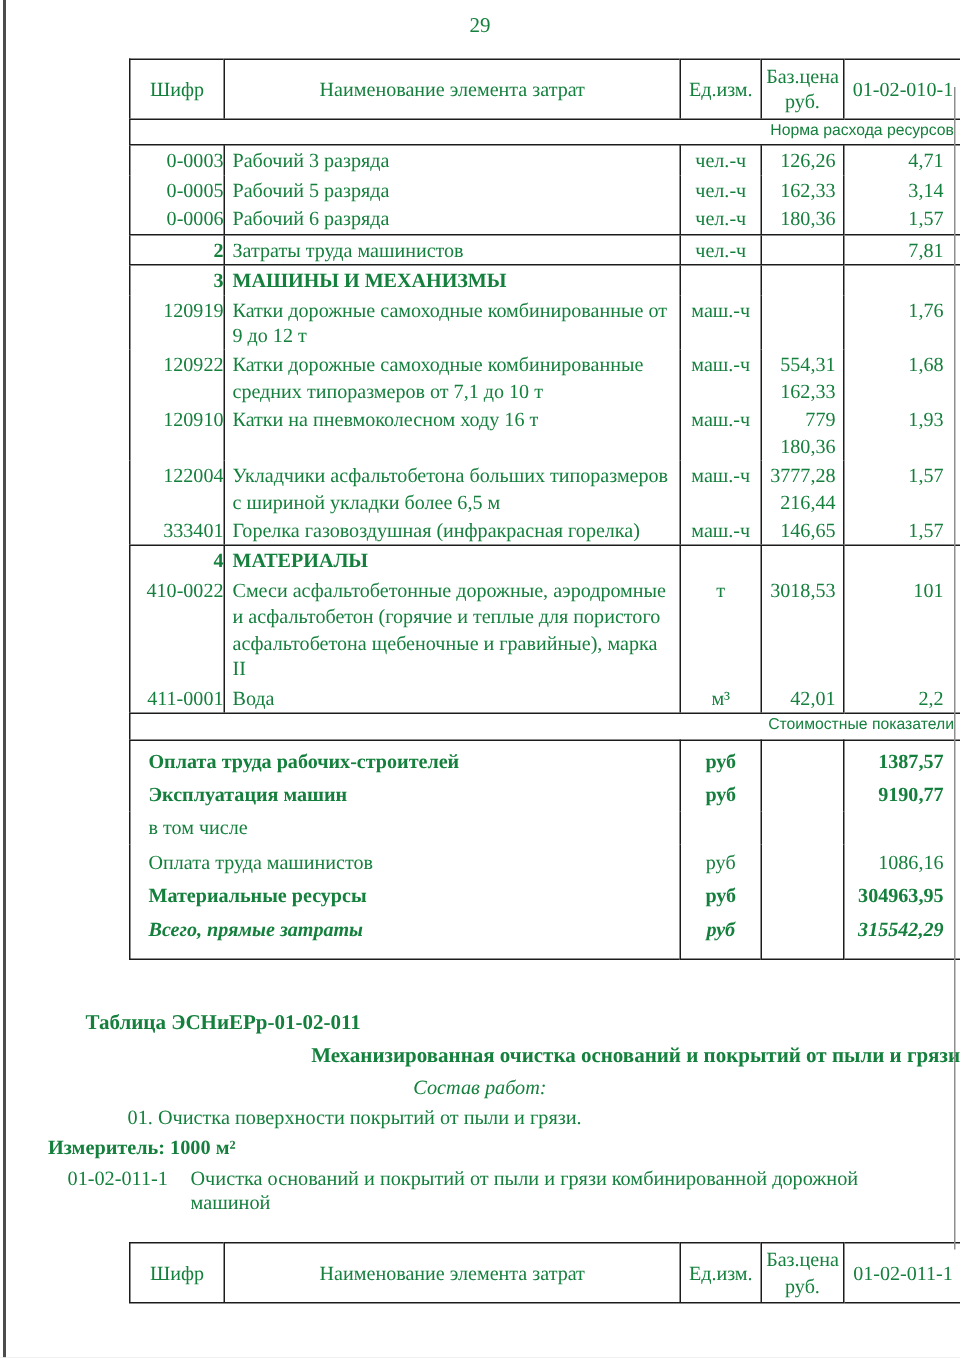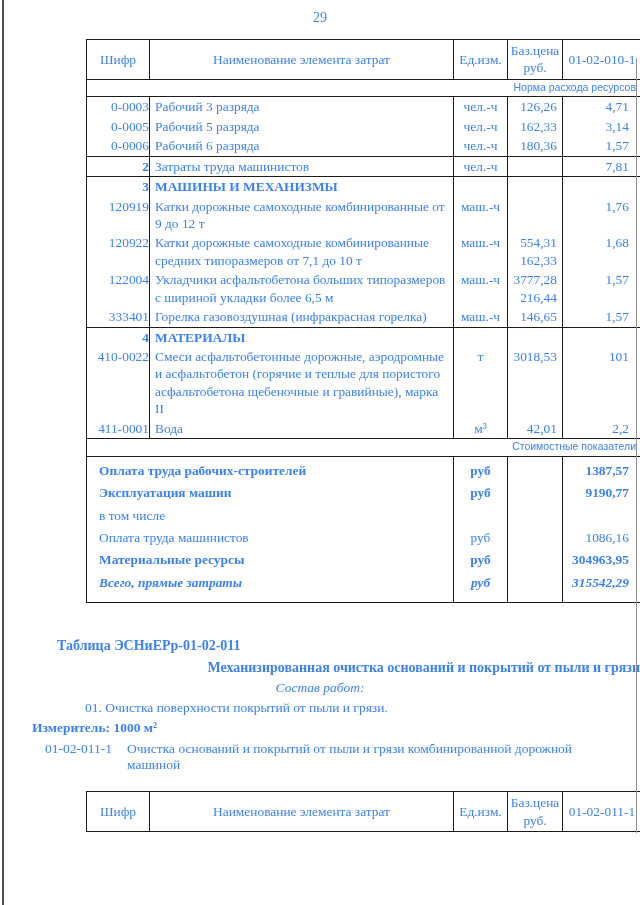--- a/index.html
+++ b/index.html
@@ -2,21 +2,21 @@
 <html><head>
 <meta charset="utf-8">
 <style>
   html,body { margin:0; padding:0; background:#e8e8e8; }
   .page {
     position: relative;
     width: 640px; height: 905px;
     margin: 0 auto;
     background: #ffffff;
     font-family: "Liberation Serif", serif;
-    color: #3b82f6;
+    color: #15803d;
     overflow: hidden;
   }
   .edge-left  { position:absolute; left:2px;  top:0;    width:2px; height:905px; background:#4c4c4c; }
   .edge-right { position:absolute; left:636px; top:58px; width:1px; height:775px; background:#8f8f8f; }
 
   .pageno { padding-top:10px; text-align:center; font-size:14px; }
 
   table.t {
     border-collapse: collapse;
     table-layout: fixed;
@@ -150,20 +150,30 @@
         <td class="c-code">120922</td>
         <td class="c-name vb">Катки дорожные самоходные комбинированные средних типоразмеров от 7,1 до 10 т</td>
         <td class="c-unit vb">маш.-ч</td>
         <td class="c-price vb">
           <span class="fr-top">554,31</span>
           <span class="fr-bot">162,33</span>
         </td>
         <td class="c-qty vb">1,68</td>
       </tr>
       <tr>
+        <td class="c-code">120910</td>
+        <td class="c-name vb">Катки на пневмоколесном ходу 16 т</td>
+        <td class="c-unit vb">маш.-ч</td>
+        <td class="c-price vb">
+          <span class="fr-top">779</span>
+          <span class="fr-bot">180,36</span>
+        </td>
+        <td class="c-qty vb">1,93</td>
+      </tr>
+      <tr>
         <td class="c-code">122004</td>
         <td class="c-name vb">Укладчики асфальтобетона больших типоразмеров с шириной укладки более 6,5 м</td>
         <td class="c-unit vb">маш.-ч</td>
         <td class="c-price vb">
           <span class="fr-top">3777,28</span>
           <span class="fr-bot">216,44</span>
         </td>
         <td class="c-qty vb">1,57</td>
       </tr>
       <tr class="rb">

